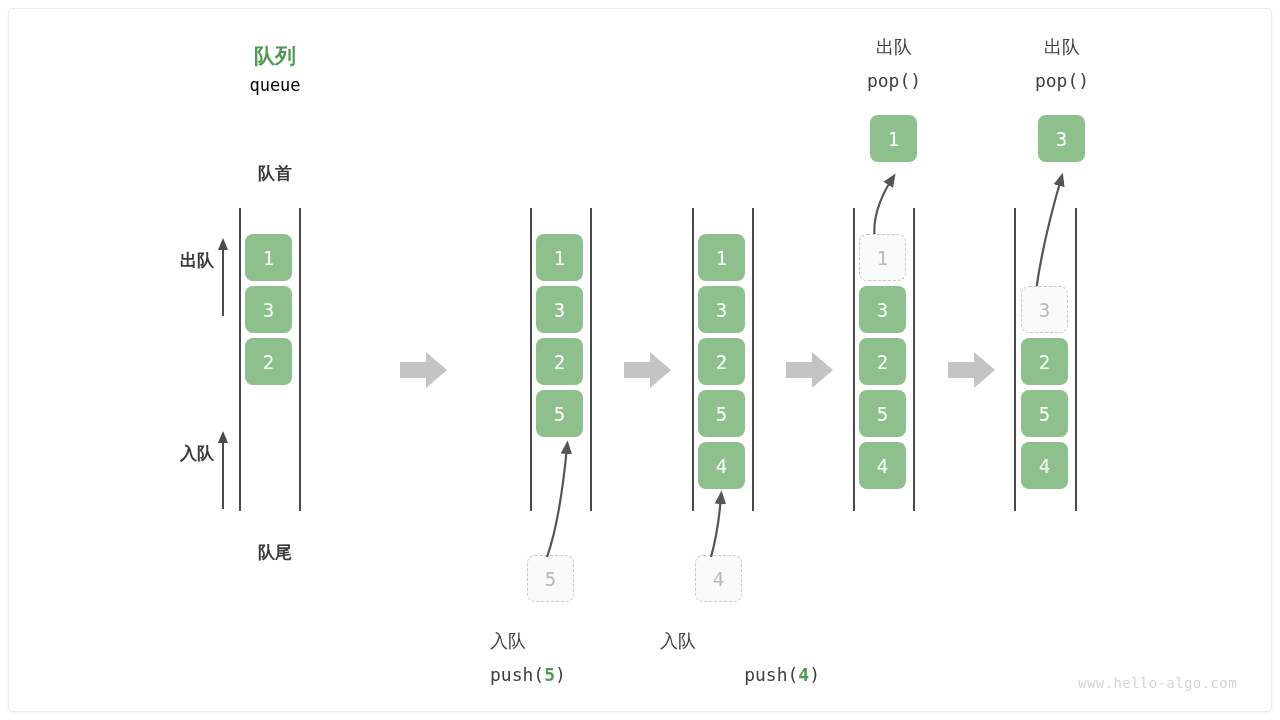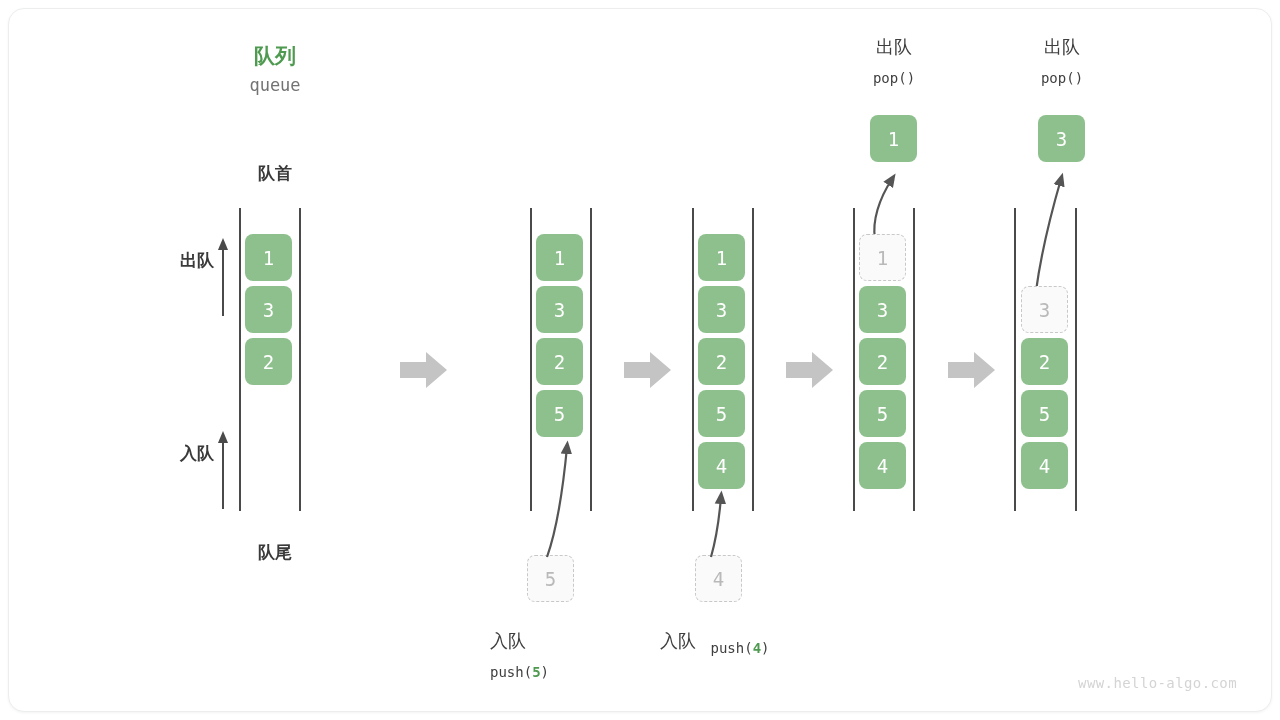--- a/index.html
+++ b/index.html
@@ -15,21 +15,21 @@
   }
 
   #card {
     position: absolute;
     left: 8px;
     top: 8px;
     width: 1264px;
     height: 704px;
     background: #ffffff;
     border: 1px solid #eceded;
-    border-radius: 16px;
+    border-radius: 5px;
     box-sizing: border-box;
     box-shadow: 0 1px 3px rgba(0,0,0,0.05);
     overflow: hidden;
   }
 
   .stage {
     position: absolute;
     left: 0;
     top: 0;
     width: 1264px;
@@ -43,21 +43,21 @@
     font-weight: bold;
     font-size: 21px;
     color: #4e9a50;
     white-space: nowrap;
     text-align: center;
   }
   .title-en {
     position: absolute;
     font-family: "DejaVu Sans Mono", "Liberation Mono", monospace;
     font-size: 17px;
-    color: #737373;
+    color: #000000;
     white-space: nowrap;
     text-align: center;
   }
   .label-bold {
     position: absolute;
     font-family: "Liberation Sans", "DejaVu Sans", sans-serif;
     font-weight: bold;
     font-size: 17px;
     color: #3a3a3a;
     white-space: nowrap;
@@ -67,21 +67,21 @@
     position: absolute;
     font-family: "Liberation Sans", "DejaVu Sans", sans-serif;
     font-size: 18px;
     color: #3f3f3f;
     white-space: nowrap;
     text-align: center;
   }
   .op-code {
     position: absolute;
     font-family: "DejaVu Sans Mono", "Liberation Mono", monospace;
-    font-size: 14px;
+    font-size: 18px;
     color: #3f3f3f;
     white-space: nowrap;
     text-align: center;
   }
   .op-code .arg { color: #4e9a50; font-weight: bold; }
 
   .watermark {
     position: absolute;
     right: 36px;
     bottom: 22px;
@@ -199,21 +199,21 @@
     <div class="box" style="left:689px; top:329px;">2</div>
     <div class="box" style="left:689px; top:381px;">5</div>
     <div class="box" style="left:689px; top:433px;">4</div>
 
     <div class="box ghost" style="left:686px; top:546px;">4</div>
     <svg class="curve-arrow" style="left:688px; top:472px;" width="70" height="82" viewBox="0 0 70 82">
       <path d="M14,76 C20,55 22,40 24,16" stroke="#555" stroke-width="2.2" fill="none" marker-end="url(#ah-dark2)"></path>
     </svg>
 
     <div class="op-cn" style="left:651px; top:620px; width:120px; text-align:left;">入队</div>
-    <div class="op-code" style="left:651px; top:631px; width:160px; text-align:center;">
+    <div class="op-code" style="left:651px; top:655px; width:160px; text-align:right;">
       <span>push(</span><span class="arg">4</span><span>)</span>
     </div>
 
     <svg class="step-arrow" style="left:775px; top:340px;" width="52" height="42" viewBox="0 0 52 42">
       <path d="M2,13 L28,13 L28,3 L49,21 L28,39 L28,29 L2,29 Z" fill="#c4c4c4"></path>
     </svg>
 
     <div class="op-cn" style="left:825px; top:26px; width:120px;">出队</div>
     <div class="op-code" style="left:825px; top:61px; width:120px;">pop()</div>
 

